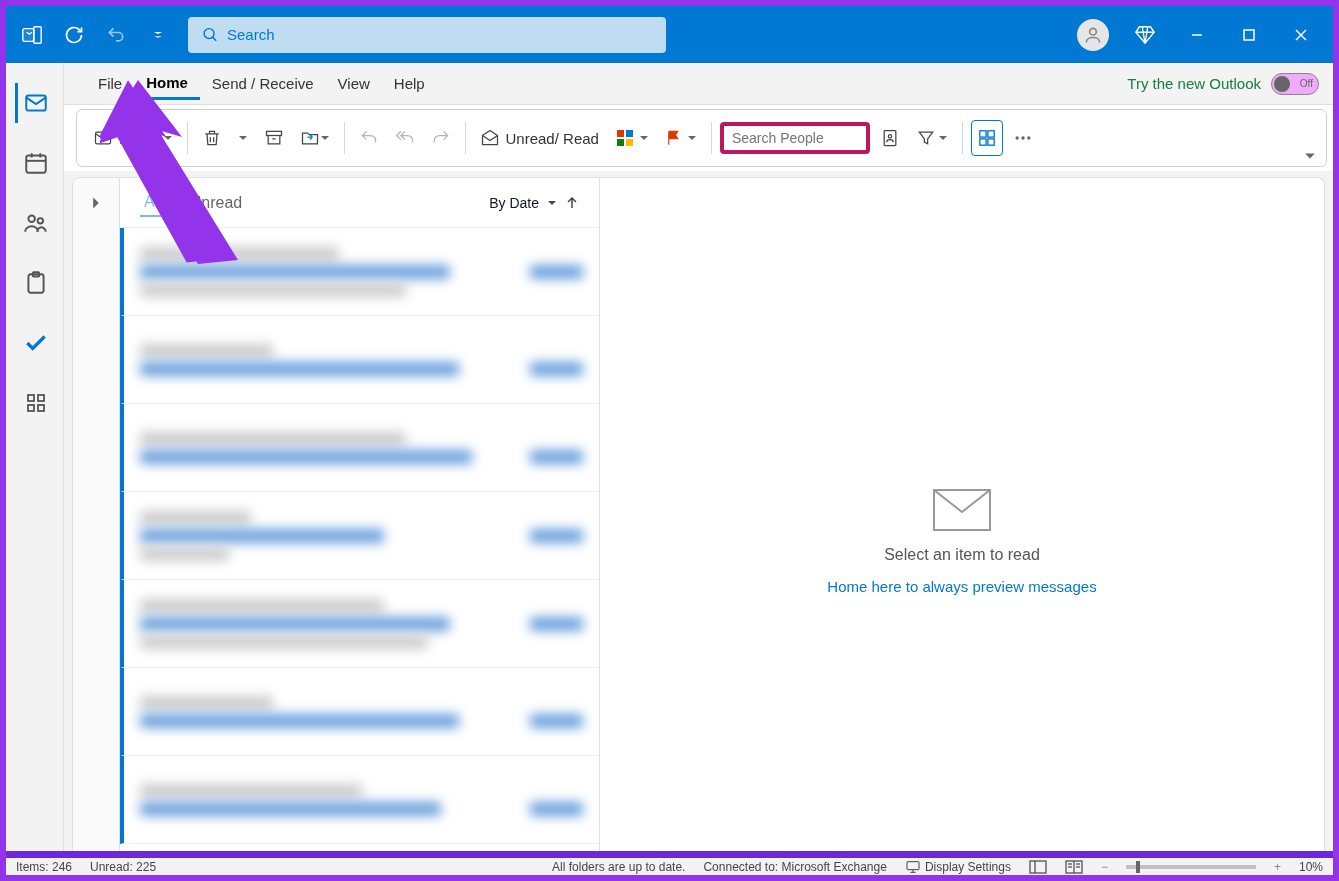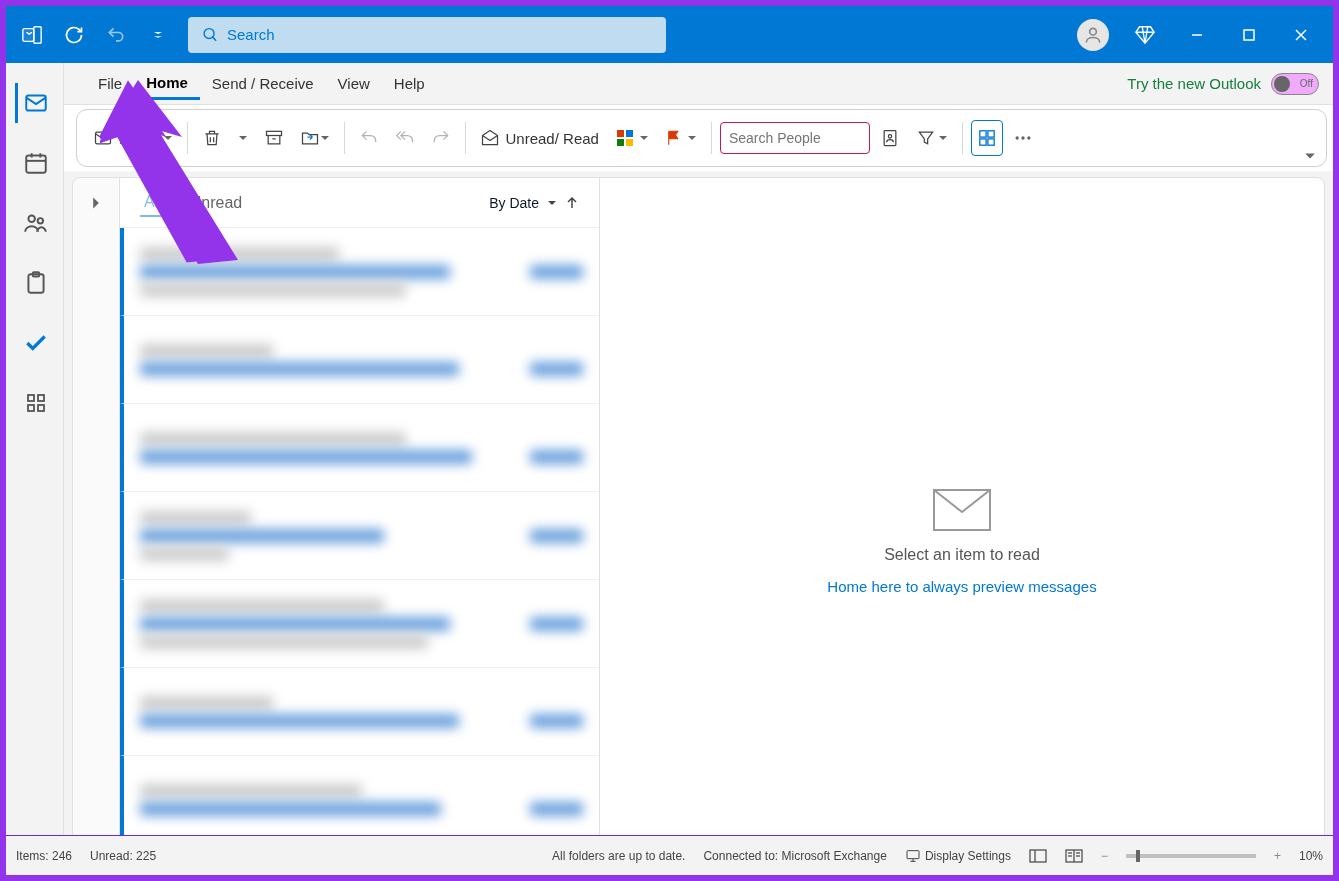--- a/index.html
+++ b/index.html
@@ -22,25 +22,25 @@
 .menubar { height: 42px; background: #f3f3f3; display: flex; align-items: center; padding: 0 0 0 80px; margin: 0 6px; border-bottom: 1px solid #e0e0e0; }
 .menu-item { padding: 6px 12px; font-size: 15px; color: #333; cursor: pointer; }
 .menu-item.active { font-weight: 600; border-bottom: 3px solid #0078d4; color: #000; }
 .menubar-right { margin-left: auto; display: flex; align-items: center; gap: 10px; padding-right: 14px; }
 .try-new { font-size: 15px; color: #15803d; }
 .toggle { width: 48px; height: 22px; border-radius: 11px; background: #f0abfc; border: 1px solid #888; display: flex; align-items: center; padding: 2px; position: relative; }
 .toggle-knob { width: 16px; height: 16px; border-radius: 50%; background: #666; }
 .toggle-label { position: absolute; right: 5px; font-size: 10px; color: #666; }
 
 
-.ribbon { height: 58px; background: #fff; border: 1px solid #d0d0d0; border-radius: 11px; margin: 4px 12px 4px 76px; display: flex; align-items: center; padding: 0 10px; gap: 4px; position: relative; }
+.ribbon { height: 58px; background: #fff; border: 1px solid #d0d0d0; border-radius: 6px; margin: 4px 12px 4px 76px; display: flex; align-items: center; padding: 0 10px; gap: 4px; position: relative; }
 .ribbon-btn { height: 36px; display: flex; align-items: center; justify-content: center; padding: 0 6px; cursor: pointer; color: #444; border-radius: 4px; }
 .ribbon-btn.text { font-size: 15px; color: #333; gap: 6px; }
 .rib-sep { width: 1px; height: 32px; background: #d8d8d8; margin: 0 4px; }
-.search-people { width: 150px; height: 32px; border: 1px solid #be185d; border-radius: 4px; padding: 0 8px; font-size: 14px; outline: none; }
+.search-people { width: 150px; height: 32px; border: 4px solid #be185d; border-radius: 4px; padding: 0 8px; font-size: 14px; outline: none; }
 .ribbon-layout-btn { border: 1px solid #0078d4; border-radius: 4px; padding: 4px 6px; }
 .ribbon-expand { position: absolute; right: 10px; bottom: 4px; color: #666; }
 
 
 .main { display: flex; height: 734px; margin: 0 6px; }
 .nav-icon { width: 40px; height: 40px; display: flex; align-items: center; justify-content: center; color: #555; cursor: pointer; border-left: 3px solid transparent; }
 .nav-icon.active { color: #0078d4; border-left: 3px solid #0078d4; }
 .nav-icon.todo { color: #0078d4; }
 
 
@@ -59,21 +59,21 @@
 .msg-item { height: 88px; border-bottom: 1px solid #f0f0f0; border-left: 4px solid #0078d4; padding: 12px 16px; display: flex; flex-direction: column; justify-content: center; gap: 4px; }
 .blur-line { height: 14px; background: #ccc; border-radius: 3px; filter: blur(6px); }
 .msg-row { display: flex; justify-content: space-between; align-items: center; }
 
 
 .reading { flex: 1; background: #fff; border: 1px solid #e0e0e0; border-left: none; border-radius: 0 8px 8px 0; display: flex; flex-direction: column; align-items: center; justify-content: center; gap: 14px; }
 .reading-title { font-size: 16px; color: #555; }
 .reading-link { font-size: 15px; color: #0078d4; cursor: pointer; }
 
 
-.statusbar { position: absolute; bottom: 6px; left: 6px; right: 6px; height: 40px; background: #f3f3f3; border-top: 1px solid #6d28d9; display: flex; align-items: center; font-size: 12px; color: #444; padding: 0 10px; gap: 18px; }
+.statusbar { position: absolute; bottom: 6px; left: 6px; right: 6px; height: 24px; background: #f3f3f3; border-top: 7px solid #6d28d9; display: flex; align-items: center; font-size: 12px; color: #444; padding: 0 10px; gap: 18px; }
 .statusbar .spacer { flex: 1; }
 .statusbar .sb-item { display: flex; align-items: center; gap: 4px; }
 .zoom-slider { width: 130px; height: 4px; background: #c0c0c0; position: relative; }
 .zoom-slider::after { content: ''; position: absolute; left: 10px; top: -4px; width: 4px; height: 12px; background: #666; }
 
 
 .arrow-overlay { position: absolute; left: 100px; top: 80px; z-index: 500; pointer-events: none; }
 
 svg { display: block; }
 </style>

